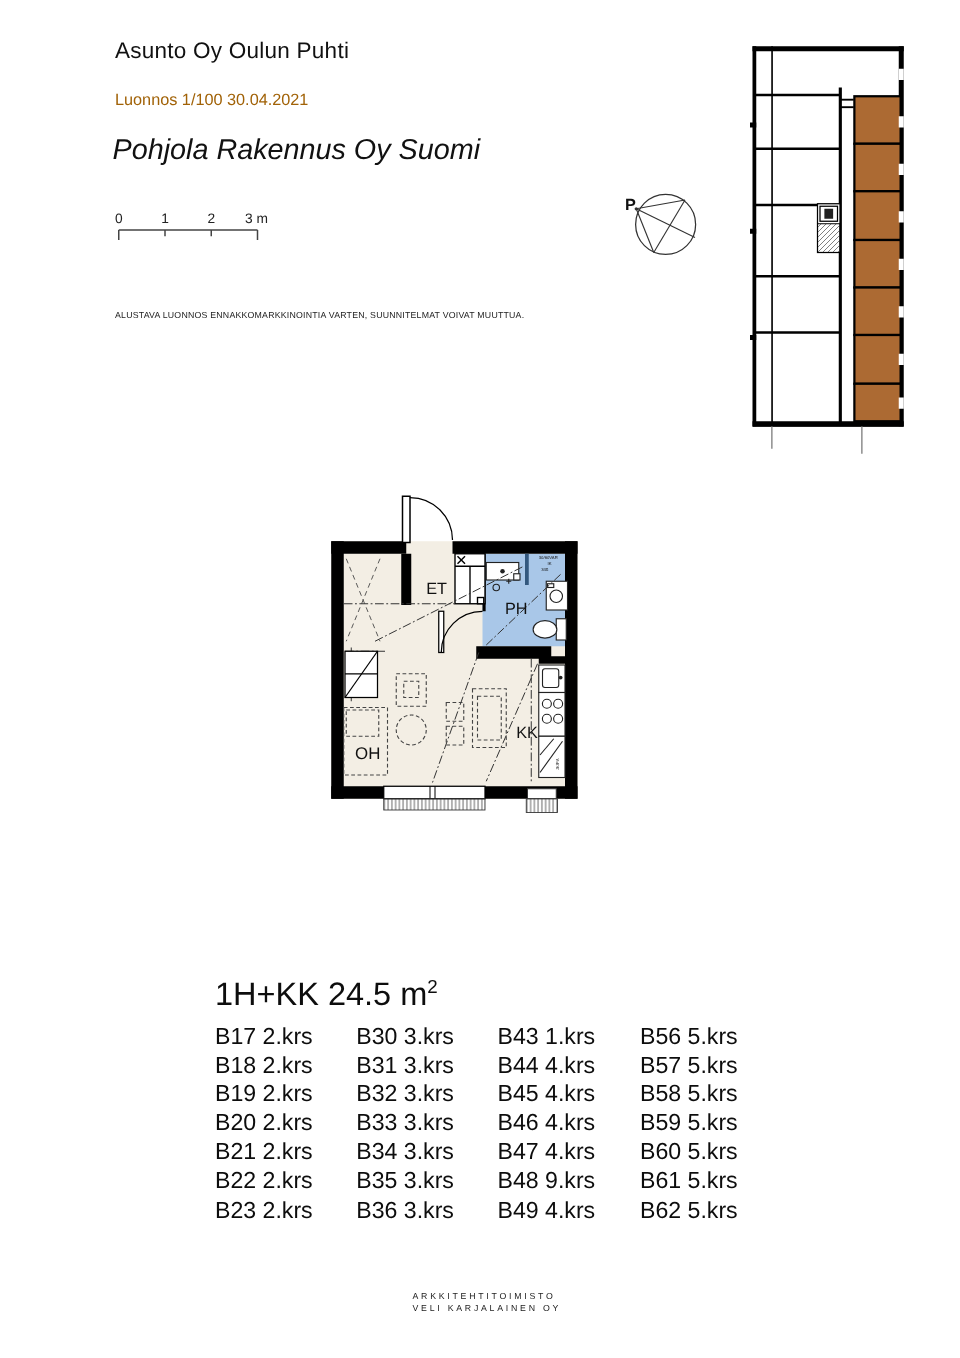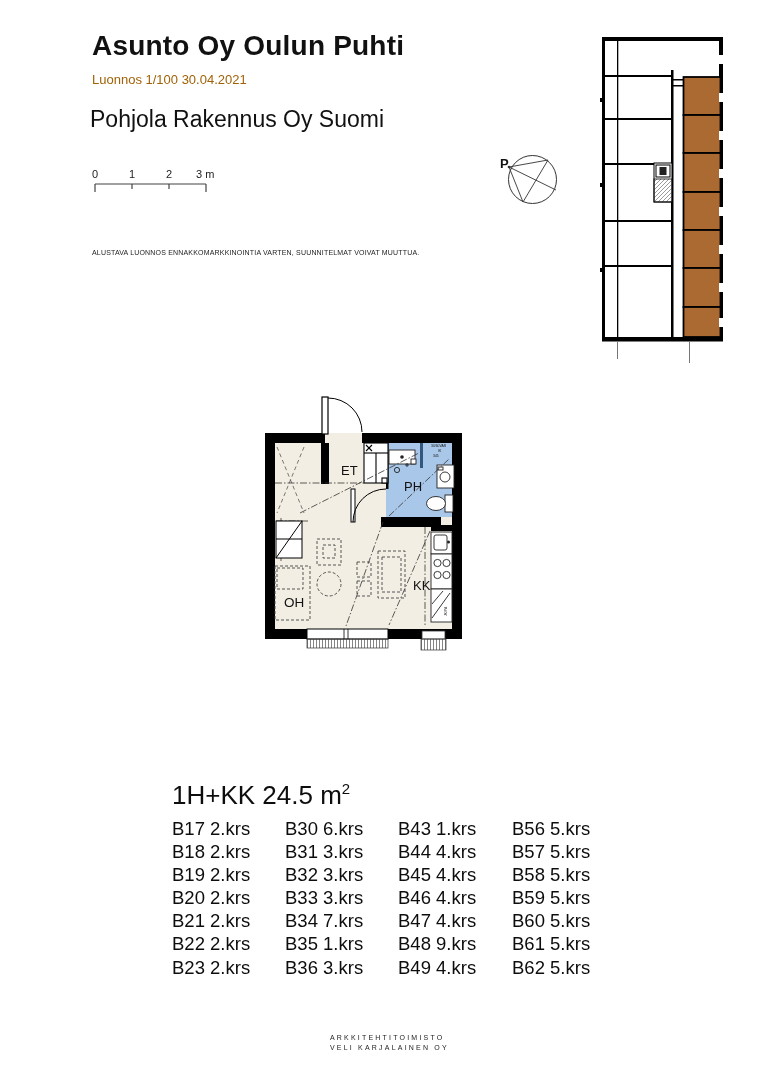--- a/index.html
+++ b/index.html
@@ -1,23 +1,23 @@
 <!DOCTYPE html>
 <html><head>
 <meta charset="utf-8">
 <style>
   html,body{margin:0;padding:0;}
   body{
     width:768px;height:1086px;background:#ffffff;position:relative;overflow:hidden;
     font-family:"Liberation Sans", sans-serif;color:#111;
   }
   .abs{position:absolute;}
-  .title{left:92px;top:30px;font-size:28px;font-weight:bold;letter-spacing:.2px;}
+  .title{left:92px;top:30px;font-size:18px;font-weight:normal;letter-spacing:.2px;}
   .subtitle{left:92px;top:72px;font-size:13px;color:#a16207;}
-  .company{left:90px;top:106px;font-size:23px;font-weight:400;}
+  .company{left:90px;top:106px;font-size:23px;font-weight:400;font-style:italic;}
   .disclaimer{left:92px;top:249px;font-size:7px;letter-spacing:.18px;color:#222;white-space:nowrap;}
   .apt-heading{left:172px;top:780px;font-size:26px;color:#0d0d0d;}
   .apt-heading sup{font-size:15px;}
   .units{
     left:172px;top:817px;display:grid;
     grid-template-columns:113px 113px 114px 110px;
     font-size:18.5px;line-height:23.1px;color:#0d0d0d;
   }
   .footer{left:330px;top:1033px;font-size:7px;letter-spacing:2.2px;line-height:9.5px;color:#222;white-space:nowrap;}
   svg{display:block;}
@@ -234,41 +234,41 @@
   <text x="284" y="607" font-size="13.5" fill="#111">OH</text>
   <text x="413" y="590" font-size="13" fill="#111">KK</text>
 </svg>
 
 <div class="abs apt-heading">
   <span>1H+KK 24.5 m</span><sup>2</sup>
 </div>
 
 <div class="abs units">
   <div>B17 2.krs</div>
-  <div>B30 6.krs</div>
+  <div>B30 3.krs</div>
   <div>B43 1.krs</div>
   <div>B56 5.krs</div>
   <div>B18 2.krs</div>
   <div>B31 3.krs</div>
   <div>B44 4.krs</div>
   <div>B57 5.krs</div>
   <div>B19 2.krs</div>
   <div>B32 3.krs</div>
   <div>B45 4.krs</div>
   <div>B58 5.krs</div>
   <div>B20 2.krs</div>
   <div>B33 3.krs</div>
   <div>B46 4.krs</div>
   <div>B59 5.krs</div>
   <div>B21 2.krs</div>
-  <div>B34 7.krs</div>
+  <div>B34 3.krs</div>
   <div>B47 4.krs</div>
   <div>B60 5.krs</div>
   <div>B22 2.krs</div>
-  <div>B35 1.krs</div>
+  <div>B35 3.krs</div>
   <div>B48 9.krs</div>
   <div>B61 5.krs</div>
   <div>B23 2.krs</div>
   <div>B36 3.krs</div>
   <div>B49 4.krs</div>
   <div>B62 5.krs</div>
 </div>
 
 <div class="abs footer">
   <div>ARKKITEHTITOIMISTO</div>

